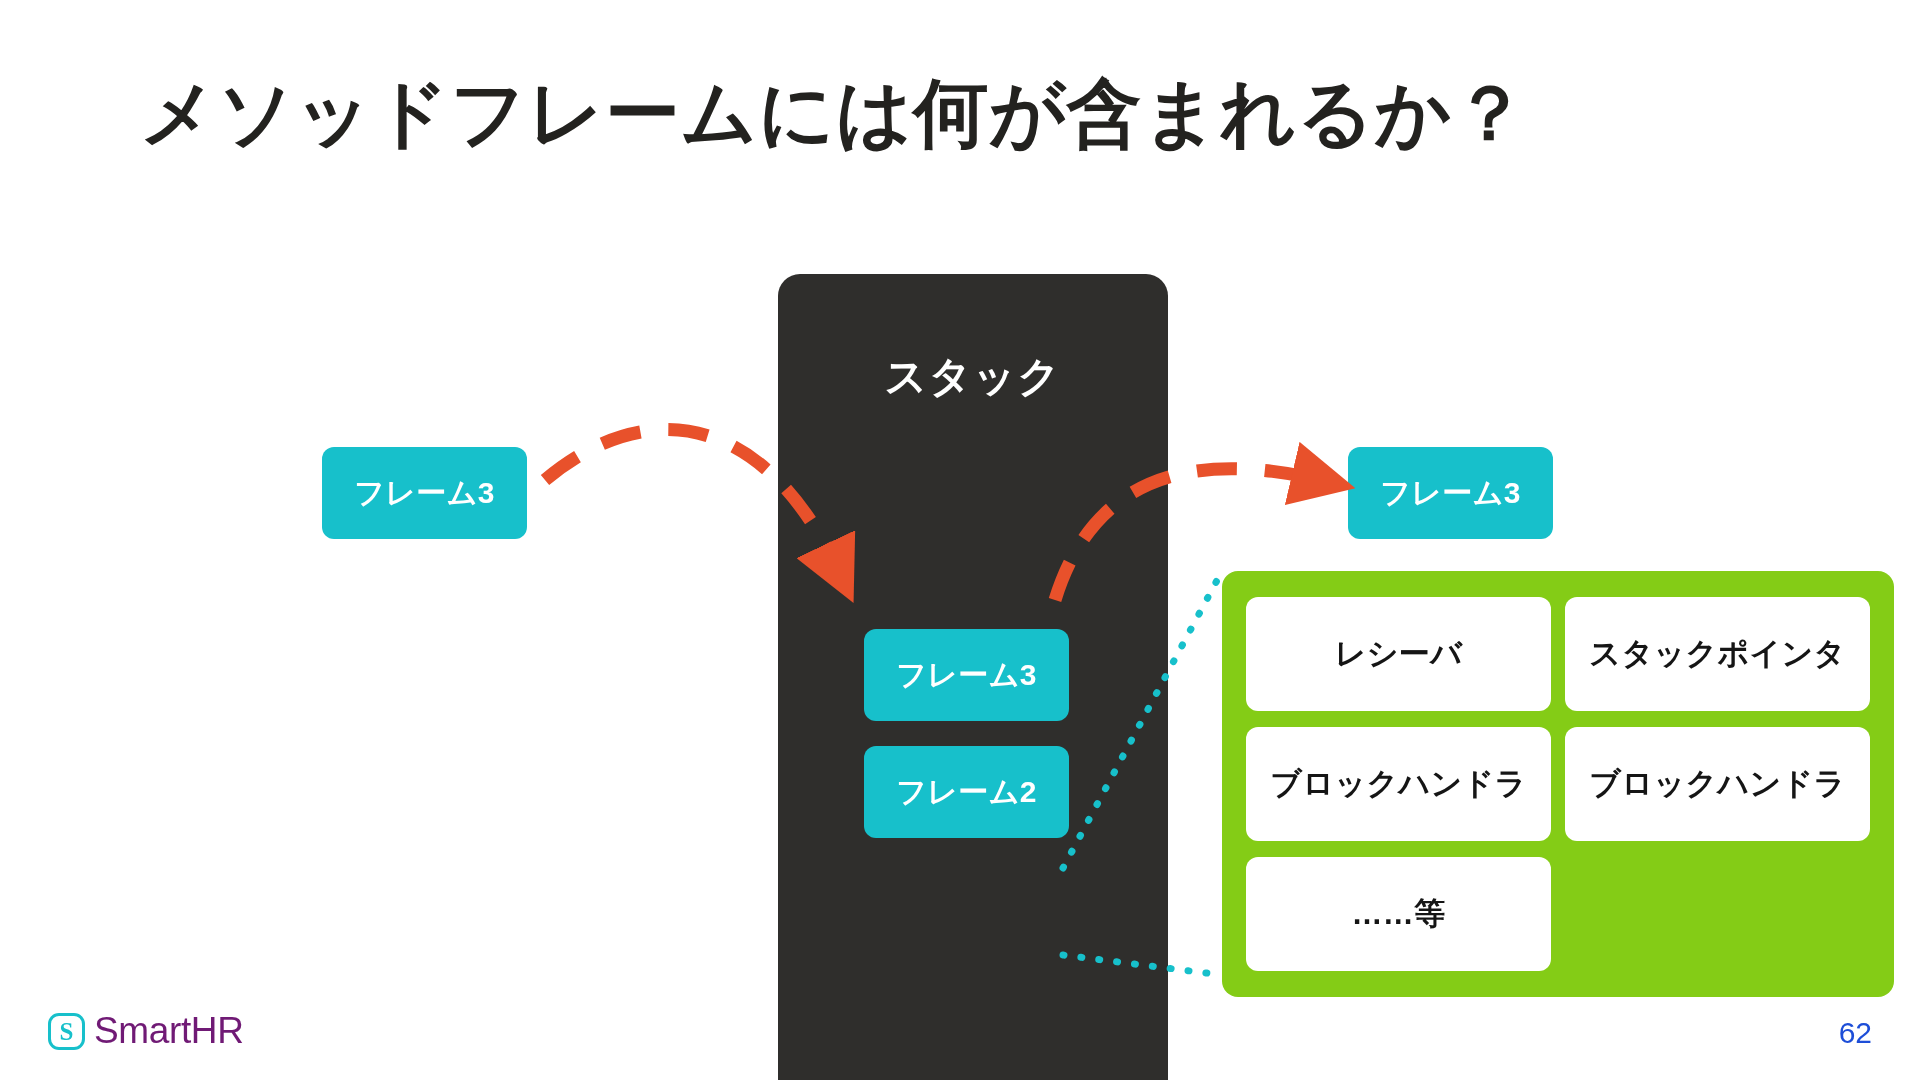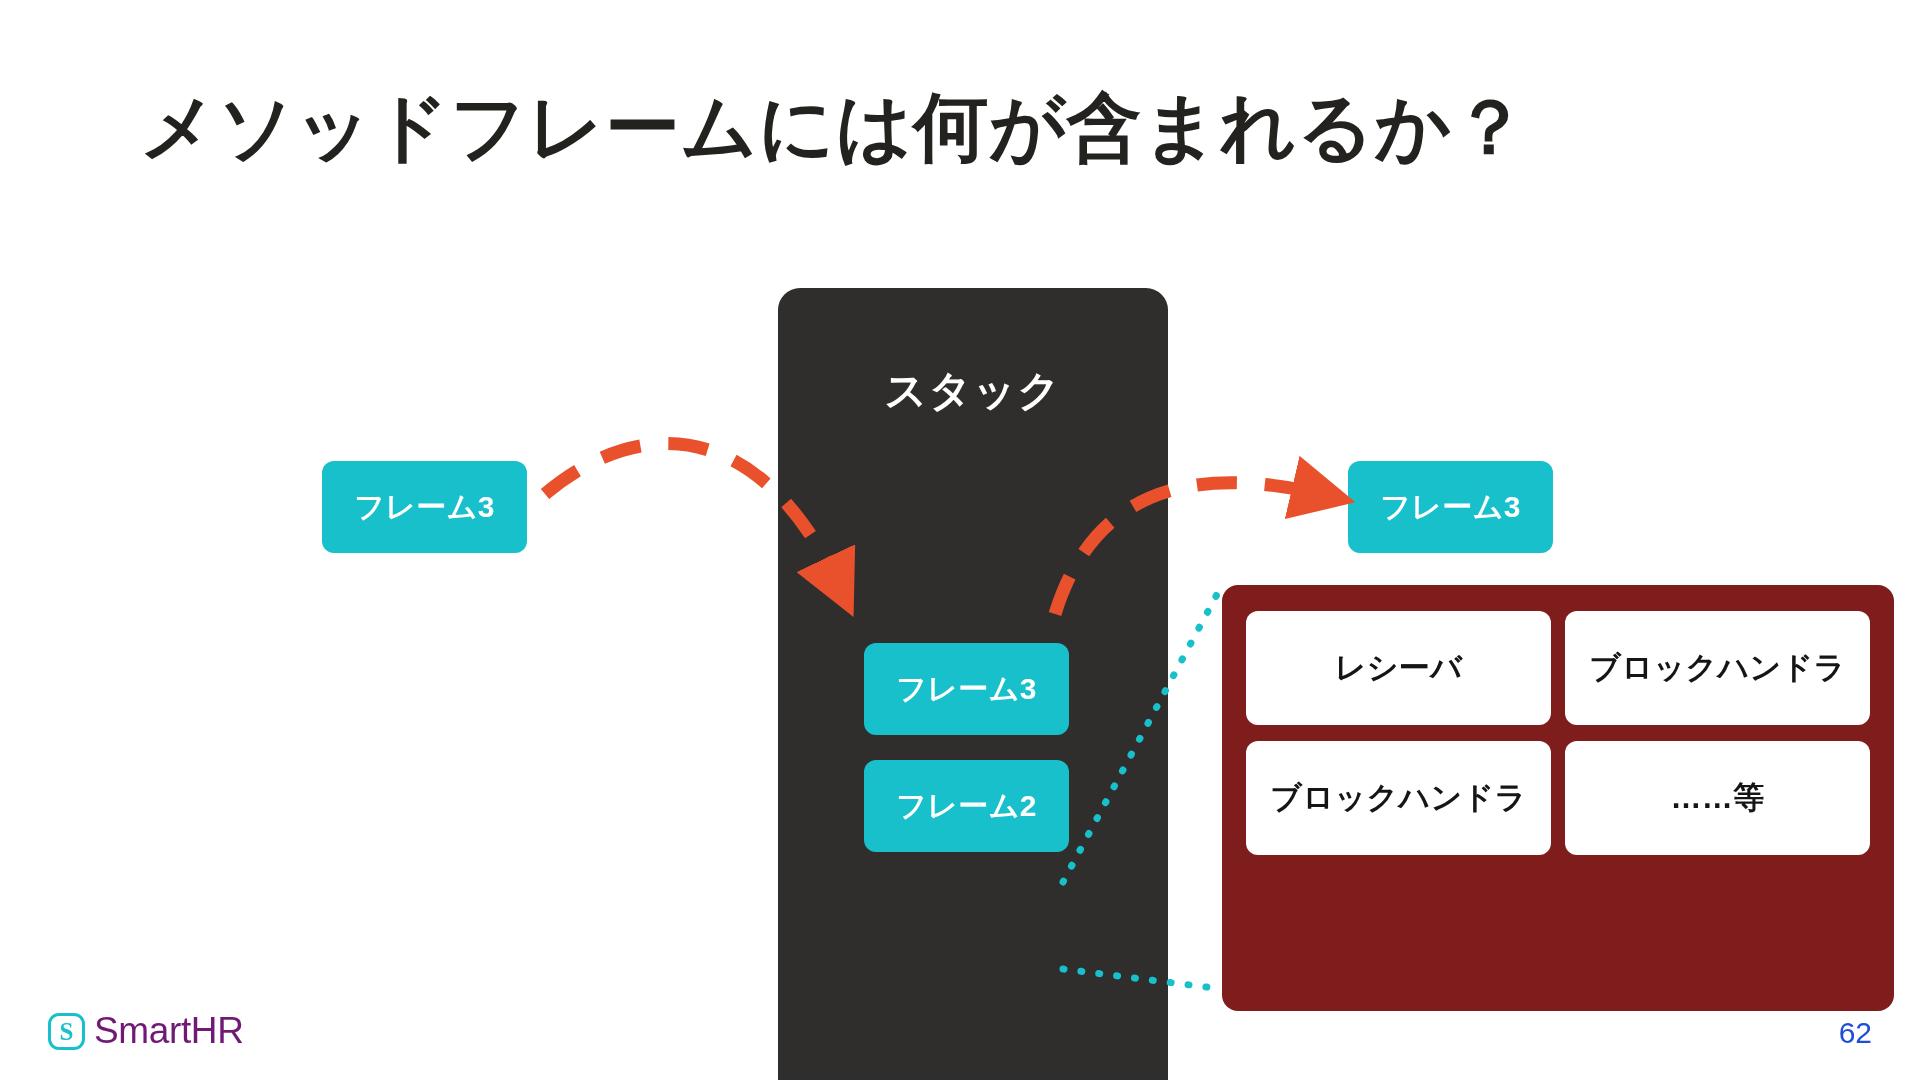--- a/index.html
+++ b/index.html
@@ -12,21 +12,20 @@
     height: 1080px;
     overflow: hidden;
     font-family: "Liberation Sans", "DejaVu Sans", sans-serif;
     position: relative;
   }
 
   .slide {
     position: absolute;
     inset: 0;
     background: #ffffff;
-    margin-top: 14px;
   }
 
   
   .title {
     position: absolute;
     left: 140px;
     top: 72px;
     font-size: 75px;
     font-weight: 700;
     color: #23221F;
@@ -97,21 +96,21 @@
   .chip-left  { left: 322px;  top: 447px; }
   .chip-right { left: 1348px; top: 447px; }
 
   
   .detail-panel {
     position: absolute;
     left: 1222px;
     top: 571px;
     width: 672px;
     height: 426px;
-    background: #7f1d1d;
+    background: #84cc16;
     border-radius: 16px;
     padding: 26px 24px;
     box-sizing: border-box;
     display: grid;
     grid-template-columns: 1fr 1fr;
     grid-template-rows: 1fr 1fr 1fr;
     gap: 16px 14px;
   }
   .detail-item {
     background: #ffffff;
@@ -187,20 +186,21 @@
       <div class="stack-frame">フレーム3</div>
       <div class="stack-frame">フレーム2</div>
     </div>
   </div>
 
   <div class="chip chip-left">フレーム3</div>
   <div class="chip chip-right">フレーム3</div>
 
   <div class="detail-panel">
     <div class="detail-item">レシーバ</div>
+    <div class="detail-item">スタックポインタ</div>
     <div class="detail-item">ブロックハンドラ</div>
     <div class="detail-item">ブロックハンドラ</div>
     <div class="detail-item">……等</div>
   </div>
 
   <svg class="overlay" width="1920" height="1080" viewBox="0 0 1920 1080">
     <defs>
       <marker id="arrowhead-orange" markerWidth="5" markerHeight="5" refX="2.2" refY="2.5" orient="auto">
         <path d="M0,0 L5,2.5 L0,5 Z" fill="#E8512B"></path>
       </marker>

